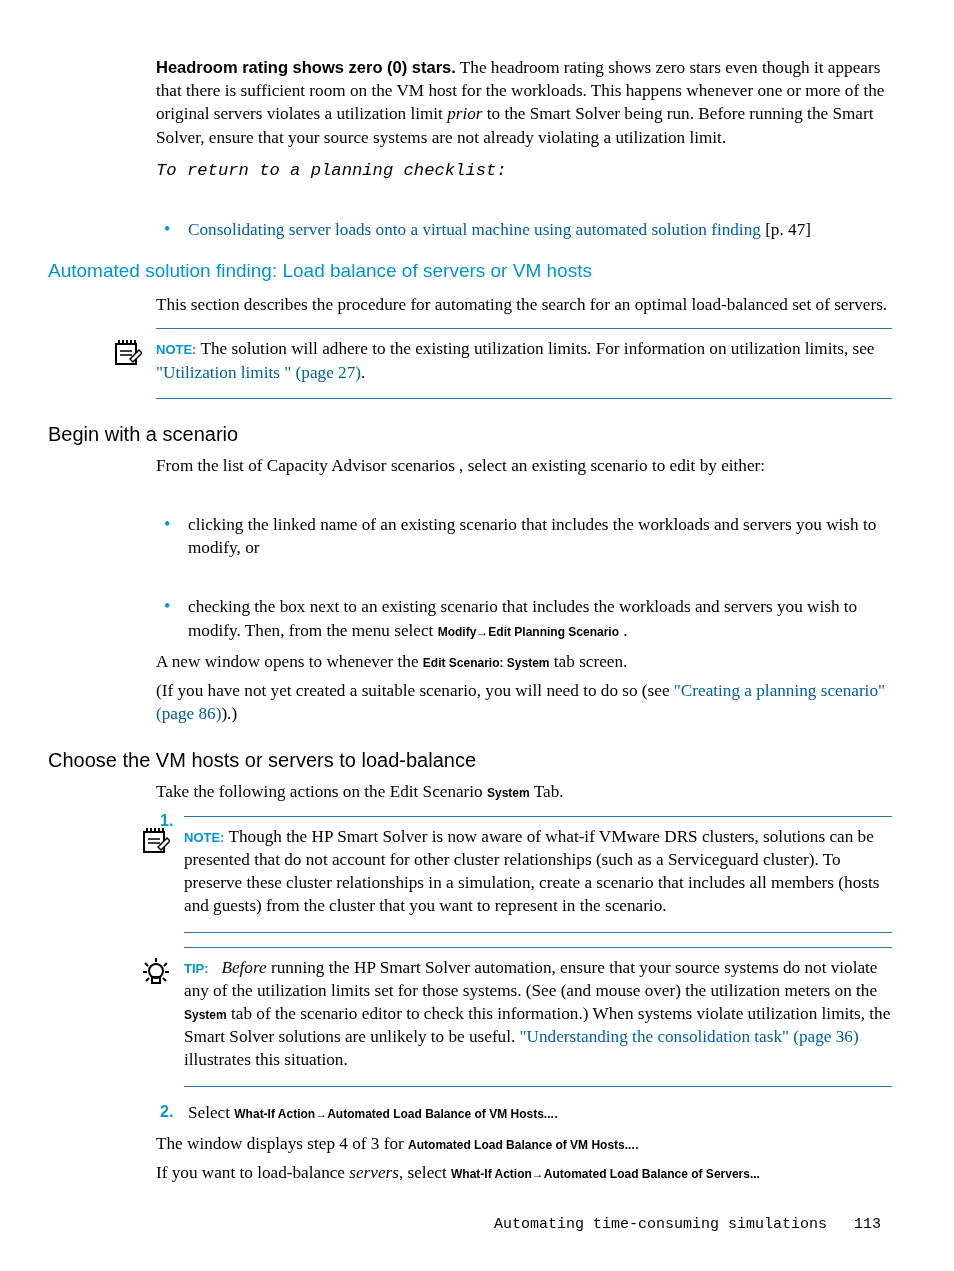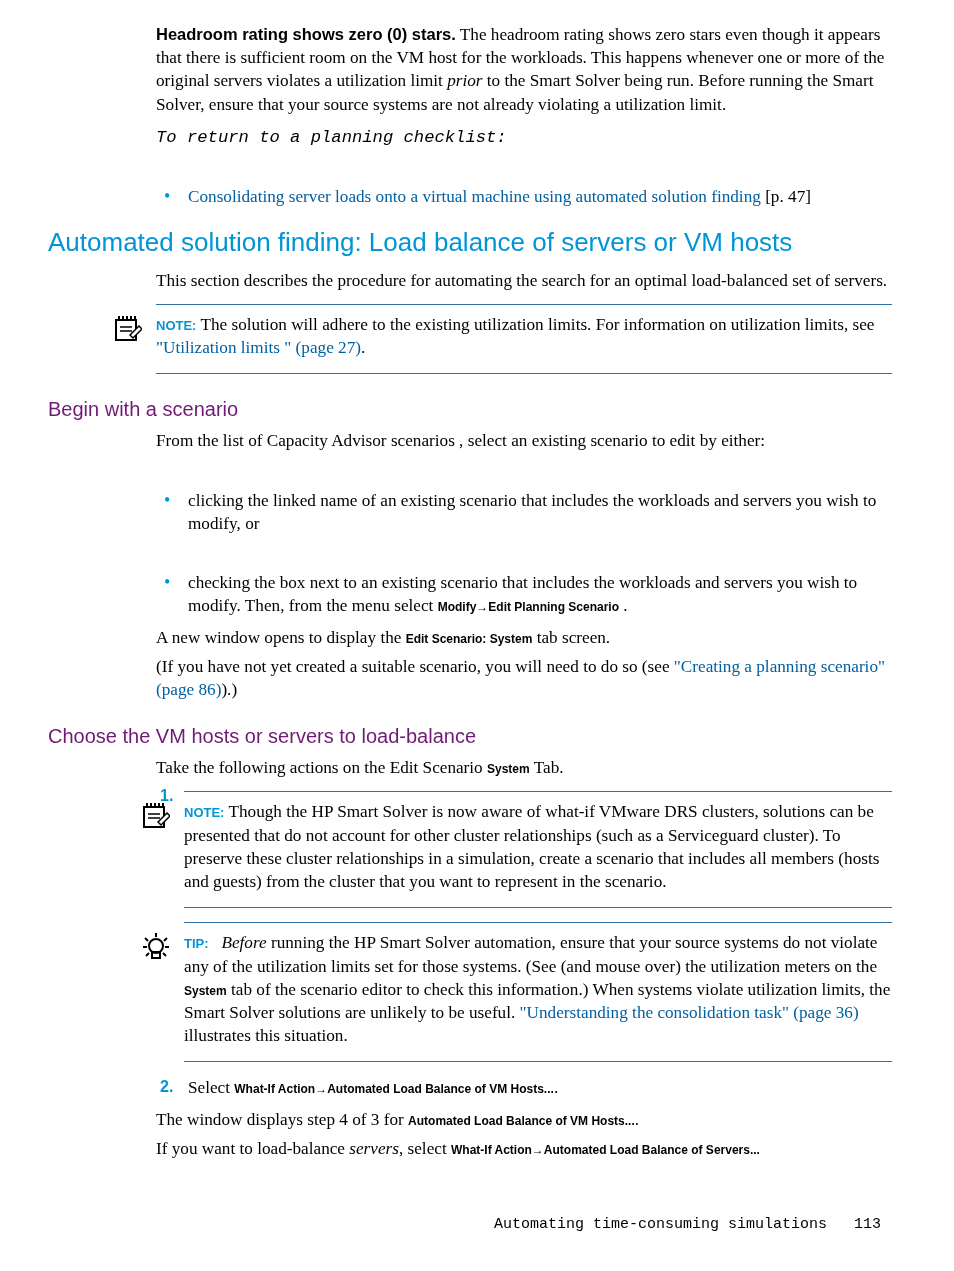--- a/index.html
+++ b/index.html
@@ -9,21 +9,21 @@
     width: 954px;
     font-family: "Palatino Linotype", "Book Antiqua", Palatino, serif;
     color: #000;
     background: #fff;
   }
   .page {
     width: 954px;
     height: 1271px;
     position: relative;
     box-sizing: border-box;
-    padding: 23px 60px 40px 60px;
+    padding: 56px 60px 40px 60px;
   }
   .body-col {
     margin-left: 96px;
     margin-right: 2px;
   }
   p {
     margin: 0 0 6px 0;
     font-size: 17.2px;
     line-height: 1.35;
   }
@@ -59,28 +59,28 @@
     top: 0;
     color: #0096d6;
     font-size: 18px;
     line-height: 1.3;
   }
   .link { color: #0060a0; }
   .h1 {
     font-family: Arial, Helvetica, sans-serif;
     font-weight: normal;
     color: #0096d6;
-    font-size: 26px;
+    font-size: 19px;
     margin: 18px 0 10px -12px;
     line-height: 1.25;
   }
   .h2 {
     font-family: Arial, Helvetica, sans-serif;
     font-weight: normal;
-    color: #701a75;
+    color: #000000;
     font-size: 20px;
     margin: 24px 0 8px -12px;
   }
   .note-block, .tip-block {
     position: relative;
     border-top: 1.5px solid #2f6fa3;
     border-bottom: 1.5px solid #2f6fa3;
     padding: 8px 0 8px 0;
     margin: 12px 0 14px 0;
   }
@@ -179,21 +179,21 @@
 
   <div class="body-col">
     <p>From the list of Capacity Advisor scenarios , select an existing scenario to edit by either:</p>
     <ul class="bullets">
       <li>clicking the linked name of an existing scenario that includes the workloads and servers you wish to modify, or</li>
       <li>
         <span>checking the box next to an existing scenario that includes the workloads and servers you wish to modify. Then, from the menu select </span><span class="sans-bold">Modify→Edit Planning Scenario</span><span> .</span>
       </li>
     </ul>
     <p>
-      <span>A new window opens to display the </span><span class="sans-bold">Edit Scenario: System</span><span> tab screen.</span>
+      <span>A new window opens to whenever the </span><span class="sans-bold">Edit Scenario: System</span><span> tab screen.</span>
     </p>
     <p>
       <span>(If you have not yet created a suitable scenario, you will need to do so (see </span><span class="link">"Creating a planning scenario" (page 86)</span><span>).)</span>
     </p>
   </div>
 
   <div class="h2">Choose the VM hosts or servers to load-balance</div>
 
   <div class="body-col">
     <p>

